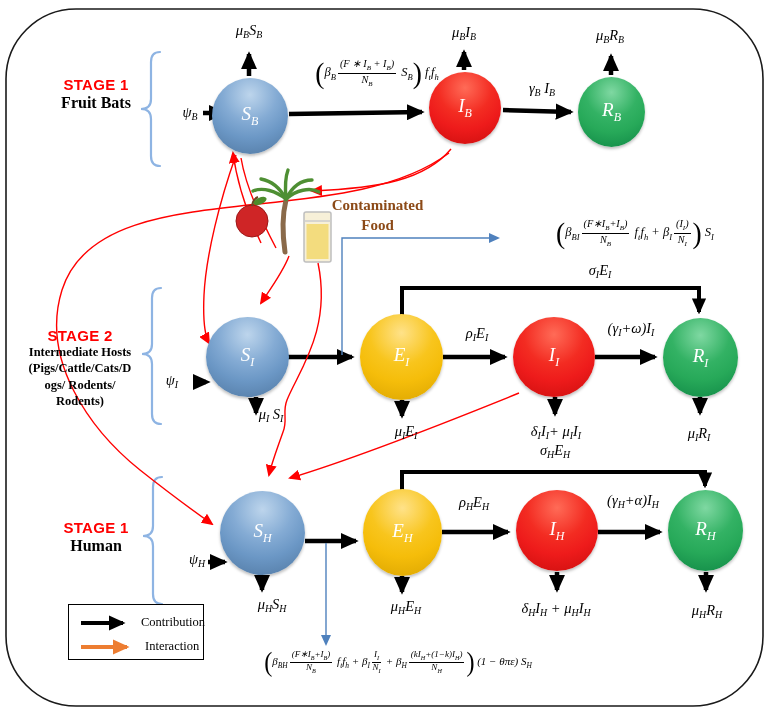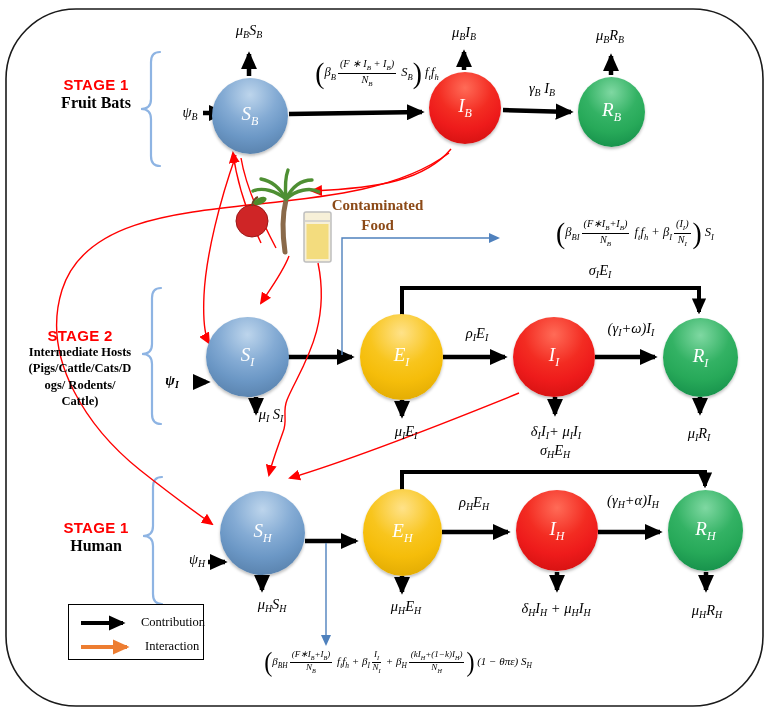--- a/index.html
+++ b/index.html
@@ -169,39 +169,39 @@
 
   <div class="stagebox" style="left:30px;top:76px;width:132px;">
     <span class="stage-title">STAGE 1</span>
     <div class="stage-sub">Fruit Bats</div>
   </div>
   <div class="stagebox" style="left:10px;top:327px;width:140px;">
     <span class="stage-title">STAGE 2</span>
     <div class="stage-sub small">Intermediate Hosts</div>
     <div class="stage-sub small">(Pigs/Cattle/Cats/D</div>
     <div class="stage-sub small">ogs/ Rodents/</div>
-    <div class="stage-sub small">Cattle)</div>
+    <div class="stage-sub small">Rodents)</div>
   </div>
   <div class="stagebox" style="left:30px;top:519px;width:132px;">
     <span class="stage-title">STAGE 1</span>
     <div class="stage-sub">Human</div>
   </div>
 
   <div id="food-label" style="left:325px;top:196px;width:105px;">
     <div>Contaminated</div>
     <div>Food</div>
   </div>
 
   <div class="mlabel" style="left:190px;top:113px;"><span>ψ<sub>B</sub></span></div>
   <div class="mlabel" style="left:249px;top:31px;"><span>μ<sub>B</sub></span><span>S<sub>B</sub></span></div>
   <div class="mlabel" style="left:464px;top:33px;"><span>μ<sub>B</sub></span><span>I<sub>B</sub></span></div>
   <div class="mlabel" style="left:610px;top:36px;"><span>μ<sub>B</sub></span><span>R<sub>B</sub></span></div>
   <div class="mlabel" style="left:542px;top:89px;"><span>γ<sub>B</sub></span><span> I<sub>B</sub></span></div>
 
-  <div class="mlabel" style="left:172px;top:381px;font-weight:bold;"><span>ψ<sub>I</sub></span></div>
+  <div class="mlabel" style="left:172px;top:381px;"><span>ψ<sub>I</sub></span></div>
   <div class="mlabel" style="left:247px;top:415px;margin-left:24px;"><span>μ<sub>I</sub></span><span> S<sub>I</sub></span></div>
   <div class="mlabel" style="left:406px;top:432px;"><span>μ<sub>I</sub></span><span>E<sub>I</sub></span></div>
   <div class="mlabel" style="left:556px;top:432px;"><span>δ<sub>I</sub></span><span>I<sub>I</sub></span><span>+ μ<sub>I</sub></span><span>I<sub>I</sub></span></div>
   <div class="mlabel" style="left:699px;top:434px;"><span>μ<sub>I</sub></span><span>R<sub>I</sub></span></div>
   <div class="mlabel" style="left:600px;top:271px;"><span>σ<sub>I</sub></span><span>E<sub>I</sub></span></div>
   <div class="mlabel" style="left:477px;top:334px;"><span>ρ<sub>I</sub></span><span>E<sub>I</sub></span></div>
   <div class="mlabel" style="left:631px;top:329px;"><span>(γ<sub>I</sub></span><span>+ω)I<sub>I</sub></span></div>
 
   <div class="mlabel" style="left:197px;top:560px;"><span>ψ<sub>H</sub></span></div>
   <div class="mlabel" style="left:272px;top:605px;"><span>μ<sub>H</sub></span><span>S<sub>H</sub></span></div>

